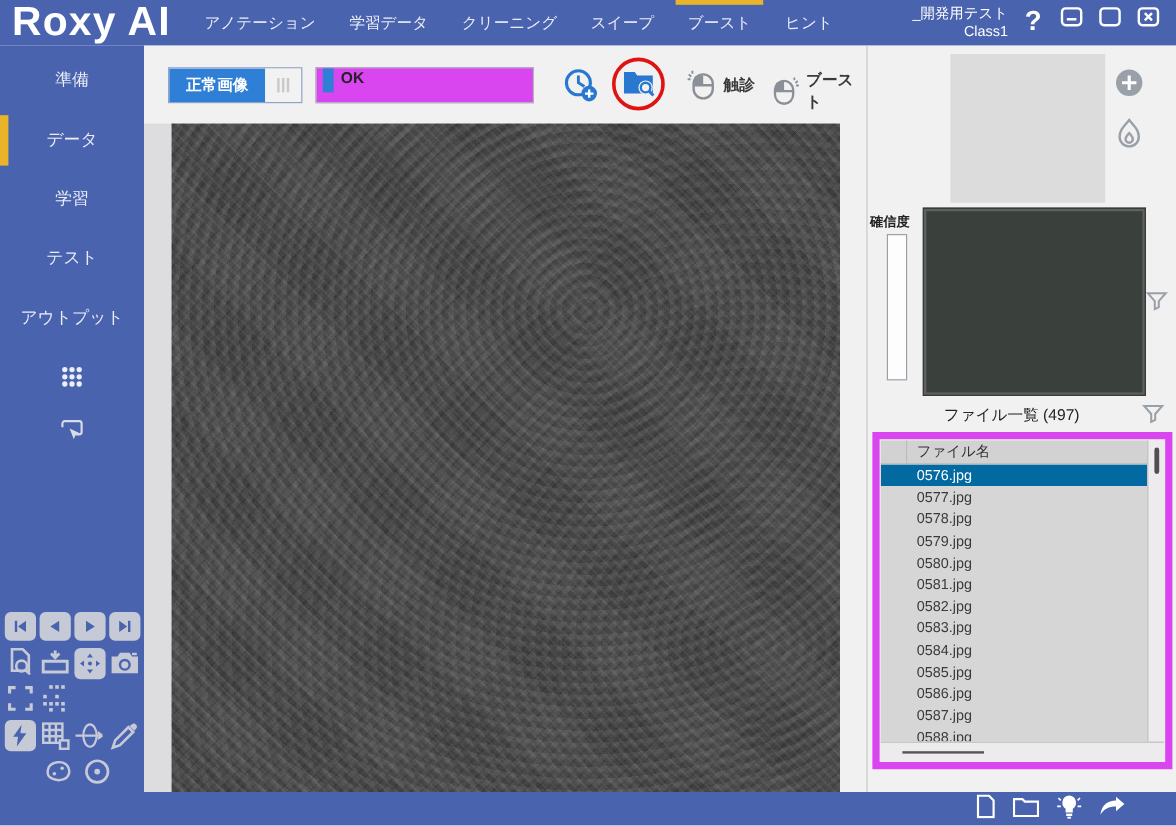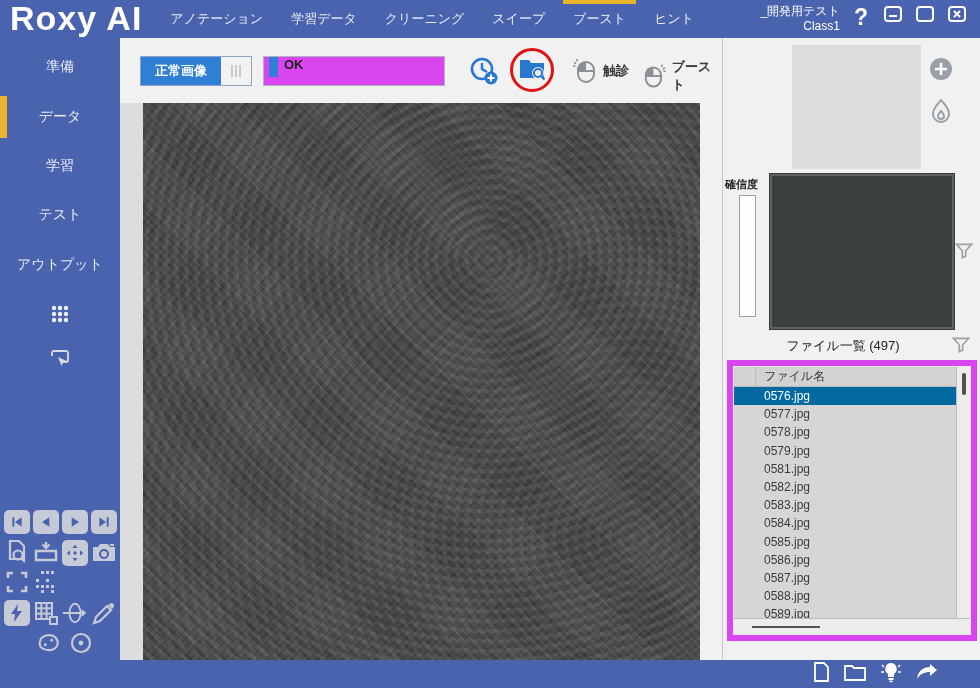--- a/index.html
+++ b/index.html
@@ -411,20 +411,21 @@
     <div class="file-list">
       <div class="fl-header">
         <div class="colsep"></div>
         <span>ファイル名</span>
       </div>
       <div class="fl-rows">
         <div class="fl-row selected">0576.jpg</div>
         <div class="fl-row">0577.jpg</div>
         <div class="fl-row">0578.jpg</div>
         <div class="fl-row">0579.jpg</div>
+        <div class="fl-row">0580.jpg</div>
         <div class="fl-row">0581.jpg</div>
         <div class="fl-row">0582.jpg</div>
         <div class="fl-row">0583.jpg</div>
         <div class="fl-row">0584.jpg</div>
         <div class="fl-row">0585.jpg</div>
         <div class="fl-row">0586.jpg</div>
         <div class="fl-row">0587.jpg</div>
         <div class="fl-row">0588.jpg</div>
         <div class="fl-row">0589.jpg</div>
       </div>

